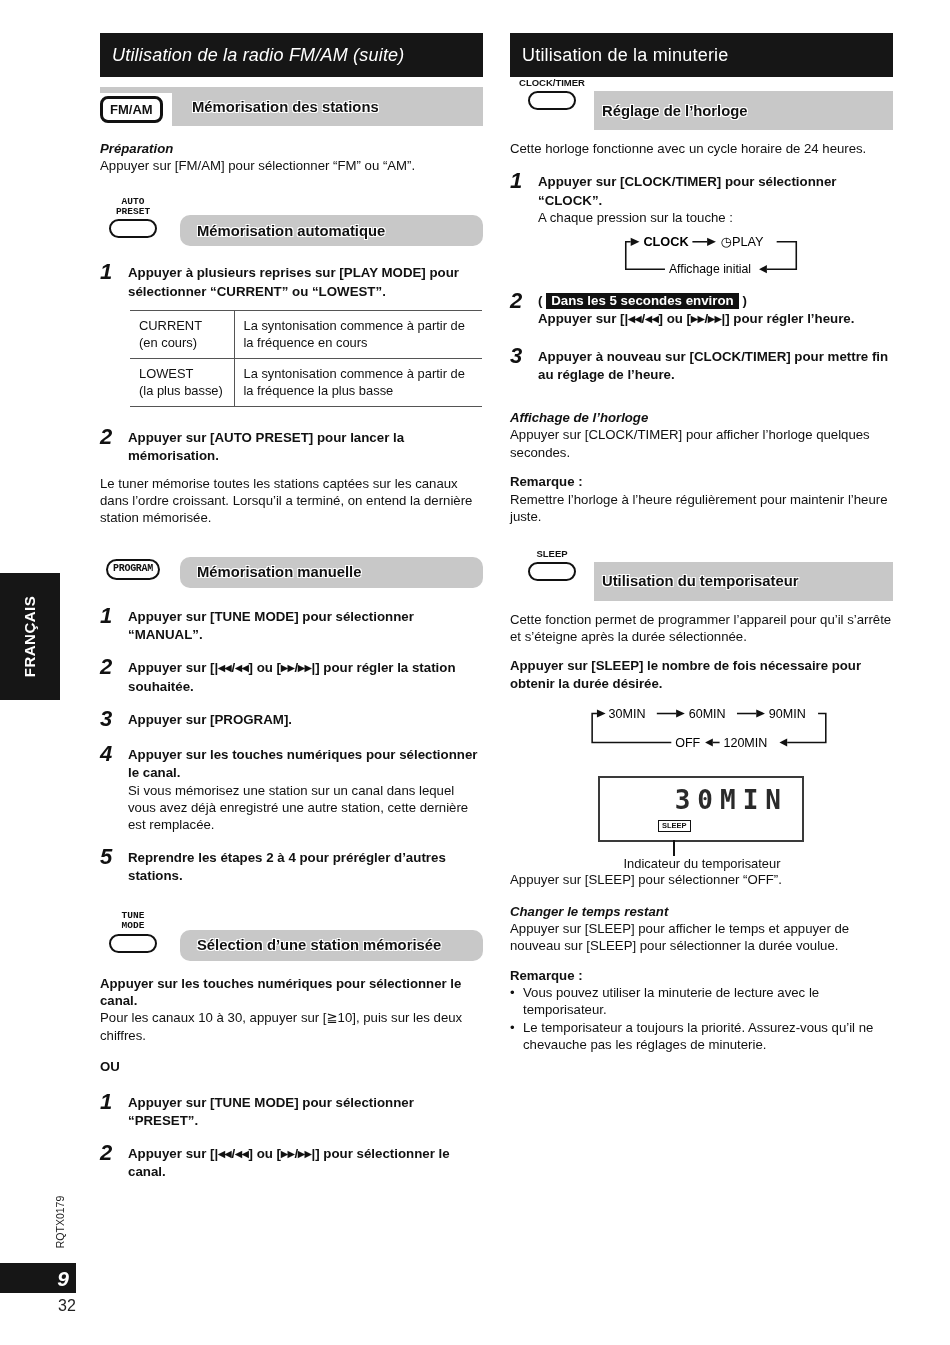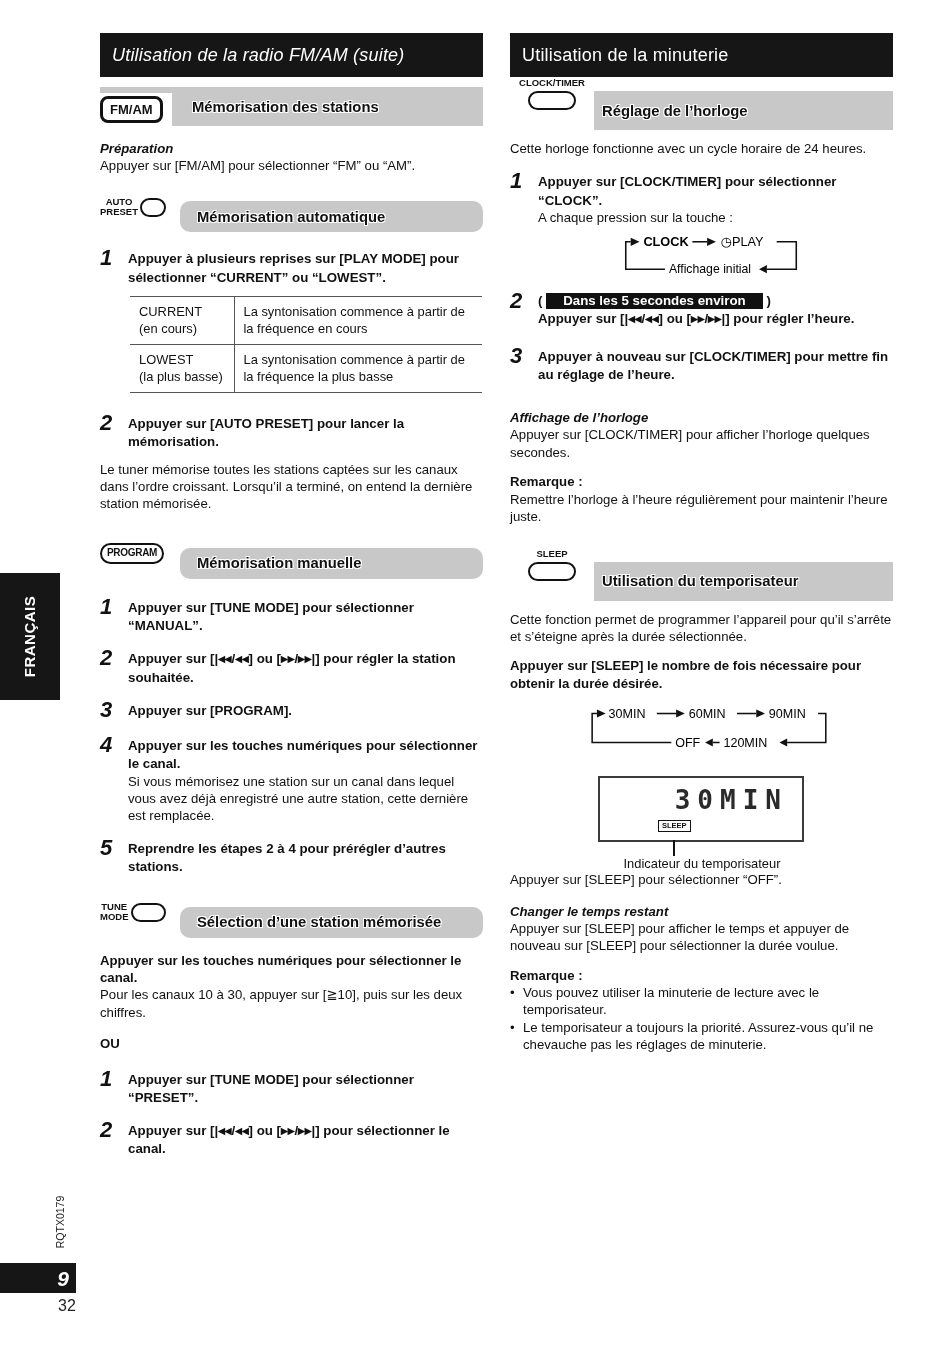--- a/index.html
+++ b/index.html
@@ -28,41 +28,41 @@
                   display:flex; flex-direction:column; align-items:center; justify-content:flex-start; padding-top:0; }
 
   .btn-rect { border:3px solid #111; border-radius:8px; background:#fff; font-weight:bold; font-size:13px;
               padding:4px 7px; line-height:1; }
   .btn-rect.small { border-width:2.5px; border-radius:11px; font-size:10px; padding:3.5px 5px; letter-spacing:-0.3px; }
   .pill { width:48px; height:19px; border:2.5px solid #111; border-radius:10px; background:#fff; }
   .btn-cap { font-size:9.5px; font-weight:bold; line-height:1.1; text-align:center; white-space:pre-line; }
 
   
   .header-round { display:flex; align-items:flex-end; }
-  .icon-stack { width:66px; flex:none; display:flex; flex-direction:row; align-items:center; gap:2px; margin-bottom:15px; }
+  .icon-stack { width:66px; flex:none; display:flex; flex-direction:column; align-items:center; gap:2px; margin-bottom:8px;font-family:Liberation Mono, monospace; }
   .round-bar { flex:1; height:31px; background:#c8c8c8; border-radius:10px; display:flex; align-items:center;
                padding-left:17px; margin-left:14px; }
 
   .body-text { font-size:13.2px; line-height:1.32; }
   .bold-text { font-size:13.2px; line-height:1.32; font-weight:bold; }
   .ihead { font-size:13.2px; font-weight:bold; font-style:italic; line-height:1.3; }
 
   .step { display:flex; }
   .step-num { width:28px; flex:none; font-size:22px; font-weight:bold; font-style:italic; line-height:1; padding-top:1px; }
   .step-body { flex:1; padding-top:3px; }
   .step-text { font-size:13.3px; font-weight:bold; line-height:1.3; }
   .step-sub { font-size:13.2px; line-height:1.3; font-weight:normal; }
 
   table.modes { border-collapse:collapse; margin:10px 0 0 30px; width:352px;
                 border-top:1.5px solid #555; border-bottom:1.5px solid #555; }
   table.modes td { font-size:12.9px; line-height:1.28; padding:7px 9px; vertical-align:top; }
   table.modes tr + tr td { border-top:1.2px solid #555; }
   table.modes td:first-child { width:104px; border-right:1.2px solid #555; }
 
-  .hl { background:#111; color:#fff; padding:0 17px 1px; }
+  .hl { background:#111; color:#fff; padding:0 5px 1px; }
 
   svg text { font-family:"Liberation Sans", sans-serif; font-size:13px; }
   svg .svg-bold { font-weight:bold; }
   svg .svg-sm { font-size:12.5px; }
   svg path { stroke:#111; stroke-width:1.6; fill:none; }
   svg polygon { fill:#111; }
 
   .display-panel { position:relative; width:206px; height:66px; border:2px solid #3a3a3a; margin:20px 0 0 88px; background:#fff; }
   .display-value { font-family:"DejaVu Sans Mono", monospace; font-weight:bold; font-size:26px; letter-spacing:7px;
                    color:#2a2a2a; position:absolute; right:14px; top:7px; }

